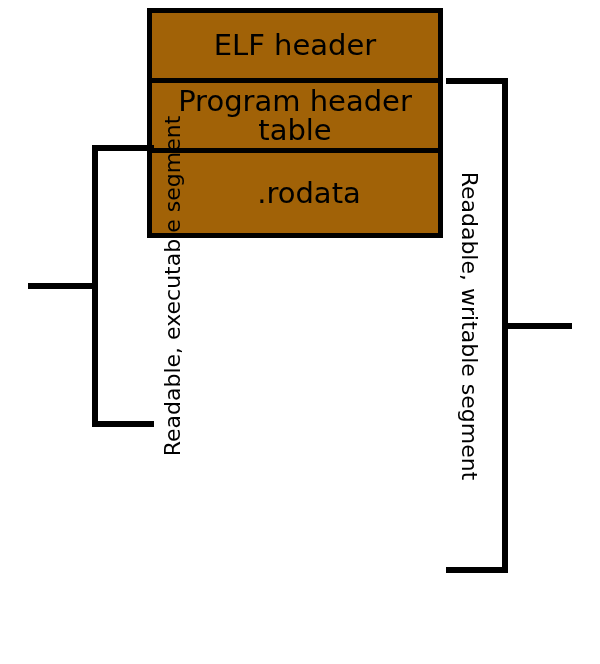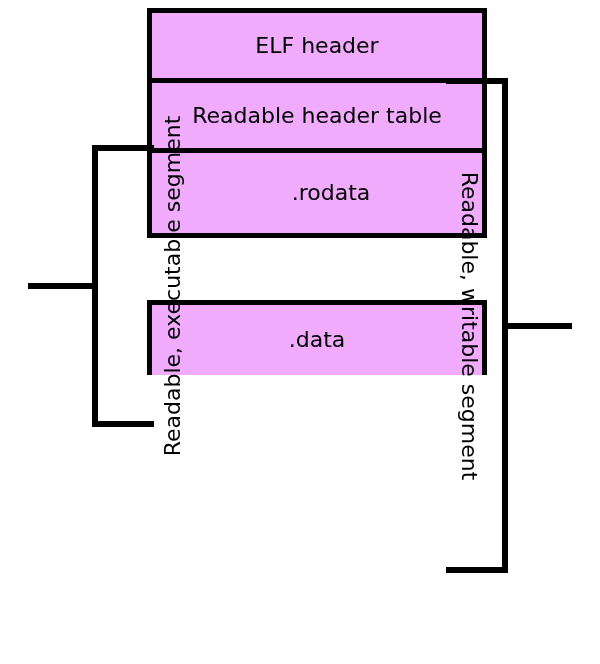--- a/index.html
+++ b/index.html
@@ -16,28 +16,28 @@
     height: 664px;
   }
   .col {
     position: absolute;
     left: 147px;
     width: 320px;
     top: 8px;
   }
   .box {
     box-sizing: border-box;
-    width: 340px;
+    width: 296px;
     border: 5px solid #000;
     border-bottom: none;
-    background: #f0abfc;
+    background: #a16207;
     display: flex;
     align-items: center;
     justify-content: center;
-    font-size: 22px;
+    font-size: 29px;
     line-height: 1;
     color: #000;
     text-align: center;
   }
   .box.last-in-group {
     border-bottom: 5px solid #000;
     padding-left: 28px;
   }
   .seg.readable {
     position: absolute;
@@ -132,26 +132,25 @@
     width: 320px;
   }
 </style>
 </head>
 <body>
 
 <div class="stage">
 
   <div class="col">
     <div class="box" style="height:70px">ELF header</div>
-    <div class="box" style="height:70px">Readable header table</div>
+    <div class="box" style="height:70px">Program header table</div>
     <div class="box last-in-group" style="height:90px">.rodata</div>
 
     <div class="gap"></div>
 
-    <div class="box" style="height:75px">.data</div>
   </div>
 
   <div class="seg readable">
     <div class="bar-top"></div>
     <div class="stem"></div>
     <div class="handle"></div>
     <div class="bar-bot"></div>
     <div class="label">Readable, executable segment</div>
   </div>
 

